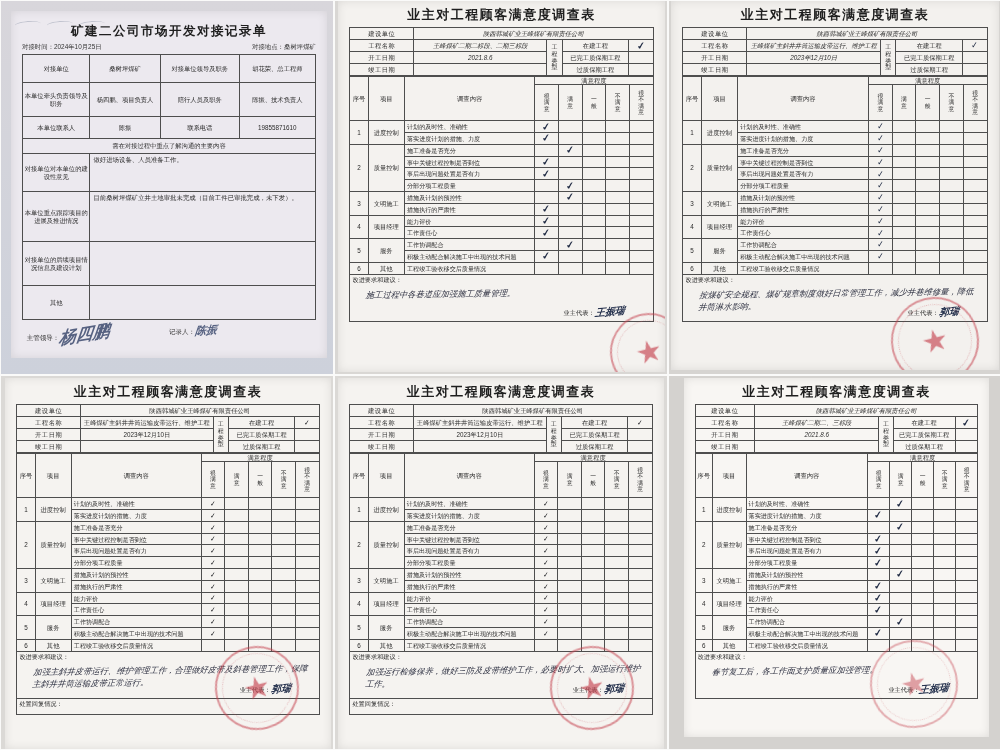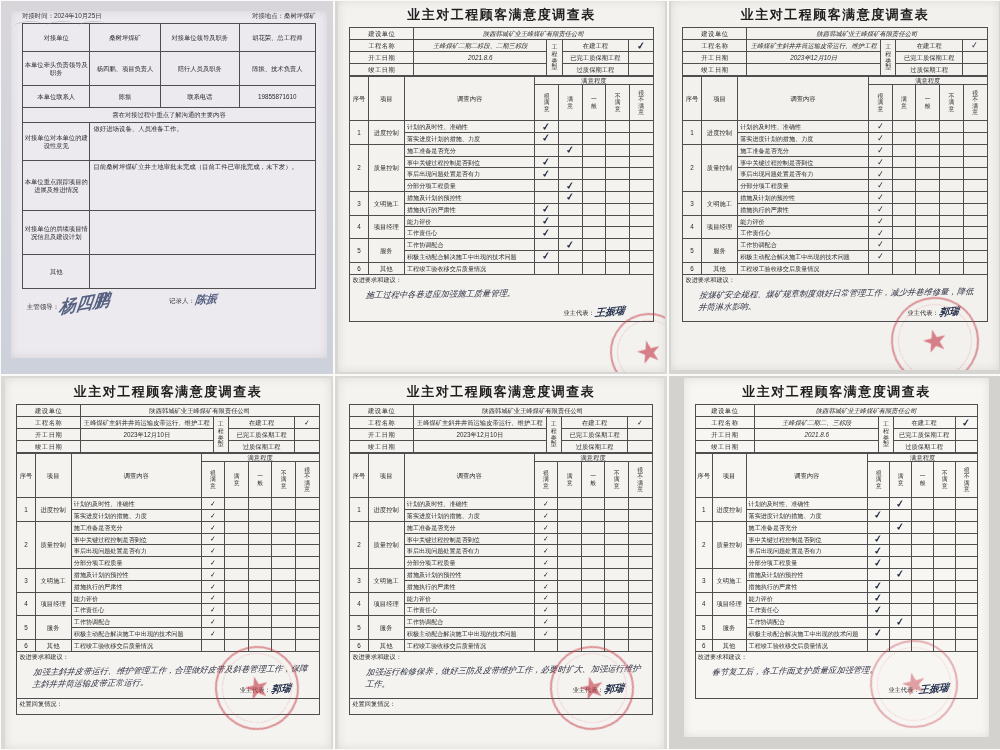--- a/index.html
+++ b/index.html
@@ -74,20 +74,21 @@
   .scribble{position:absolute;top:3px;left:4px;width:130px;height:12px;opacity:0.45;}
   .scribble i{display:inline-block;width:26px;height:7px;border-top:1.5px solid #8a93a6;border-radius:50%;transform:rotate(-4deg);margin-right:6px;}
 </style>
 </head>
 <body>
 
 <div class="page">
   <div class="cell c1">
     <div class="paper">
         <div class="scribble"><i></i><i></i><i></i></div>
+        <div class="doc-title">矿建二公司市场开发对接记录单</div>
         <div class="meta">
           <span>对接时间：2024年10月25日</span>
           <span>对接地点：桑树坪煤矿</span>
         </div>
         <table class="tbl rtable">
           <colgroup>
             <col style="width: 23%;">
             <col style="width: 24%;">
             <col style="width: 27%;">
             <col style="width: 26%;">

